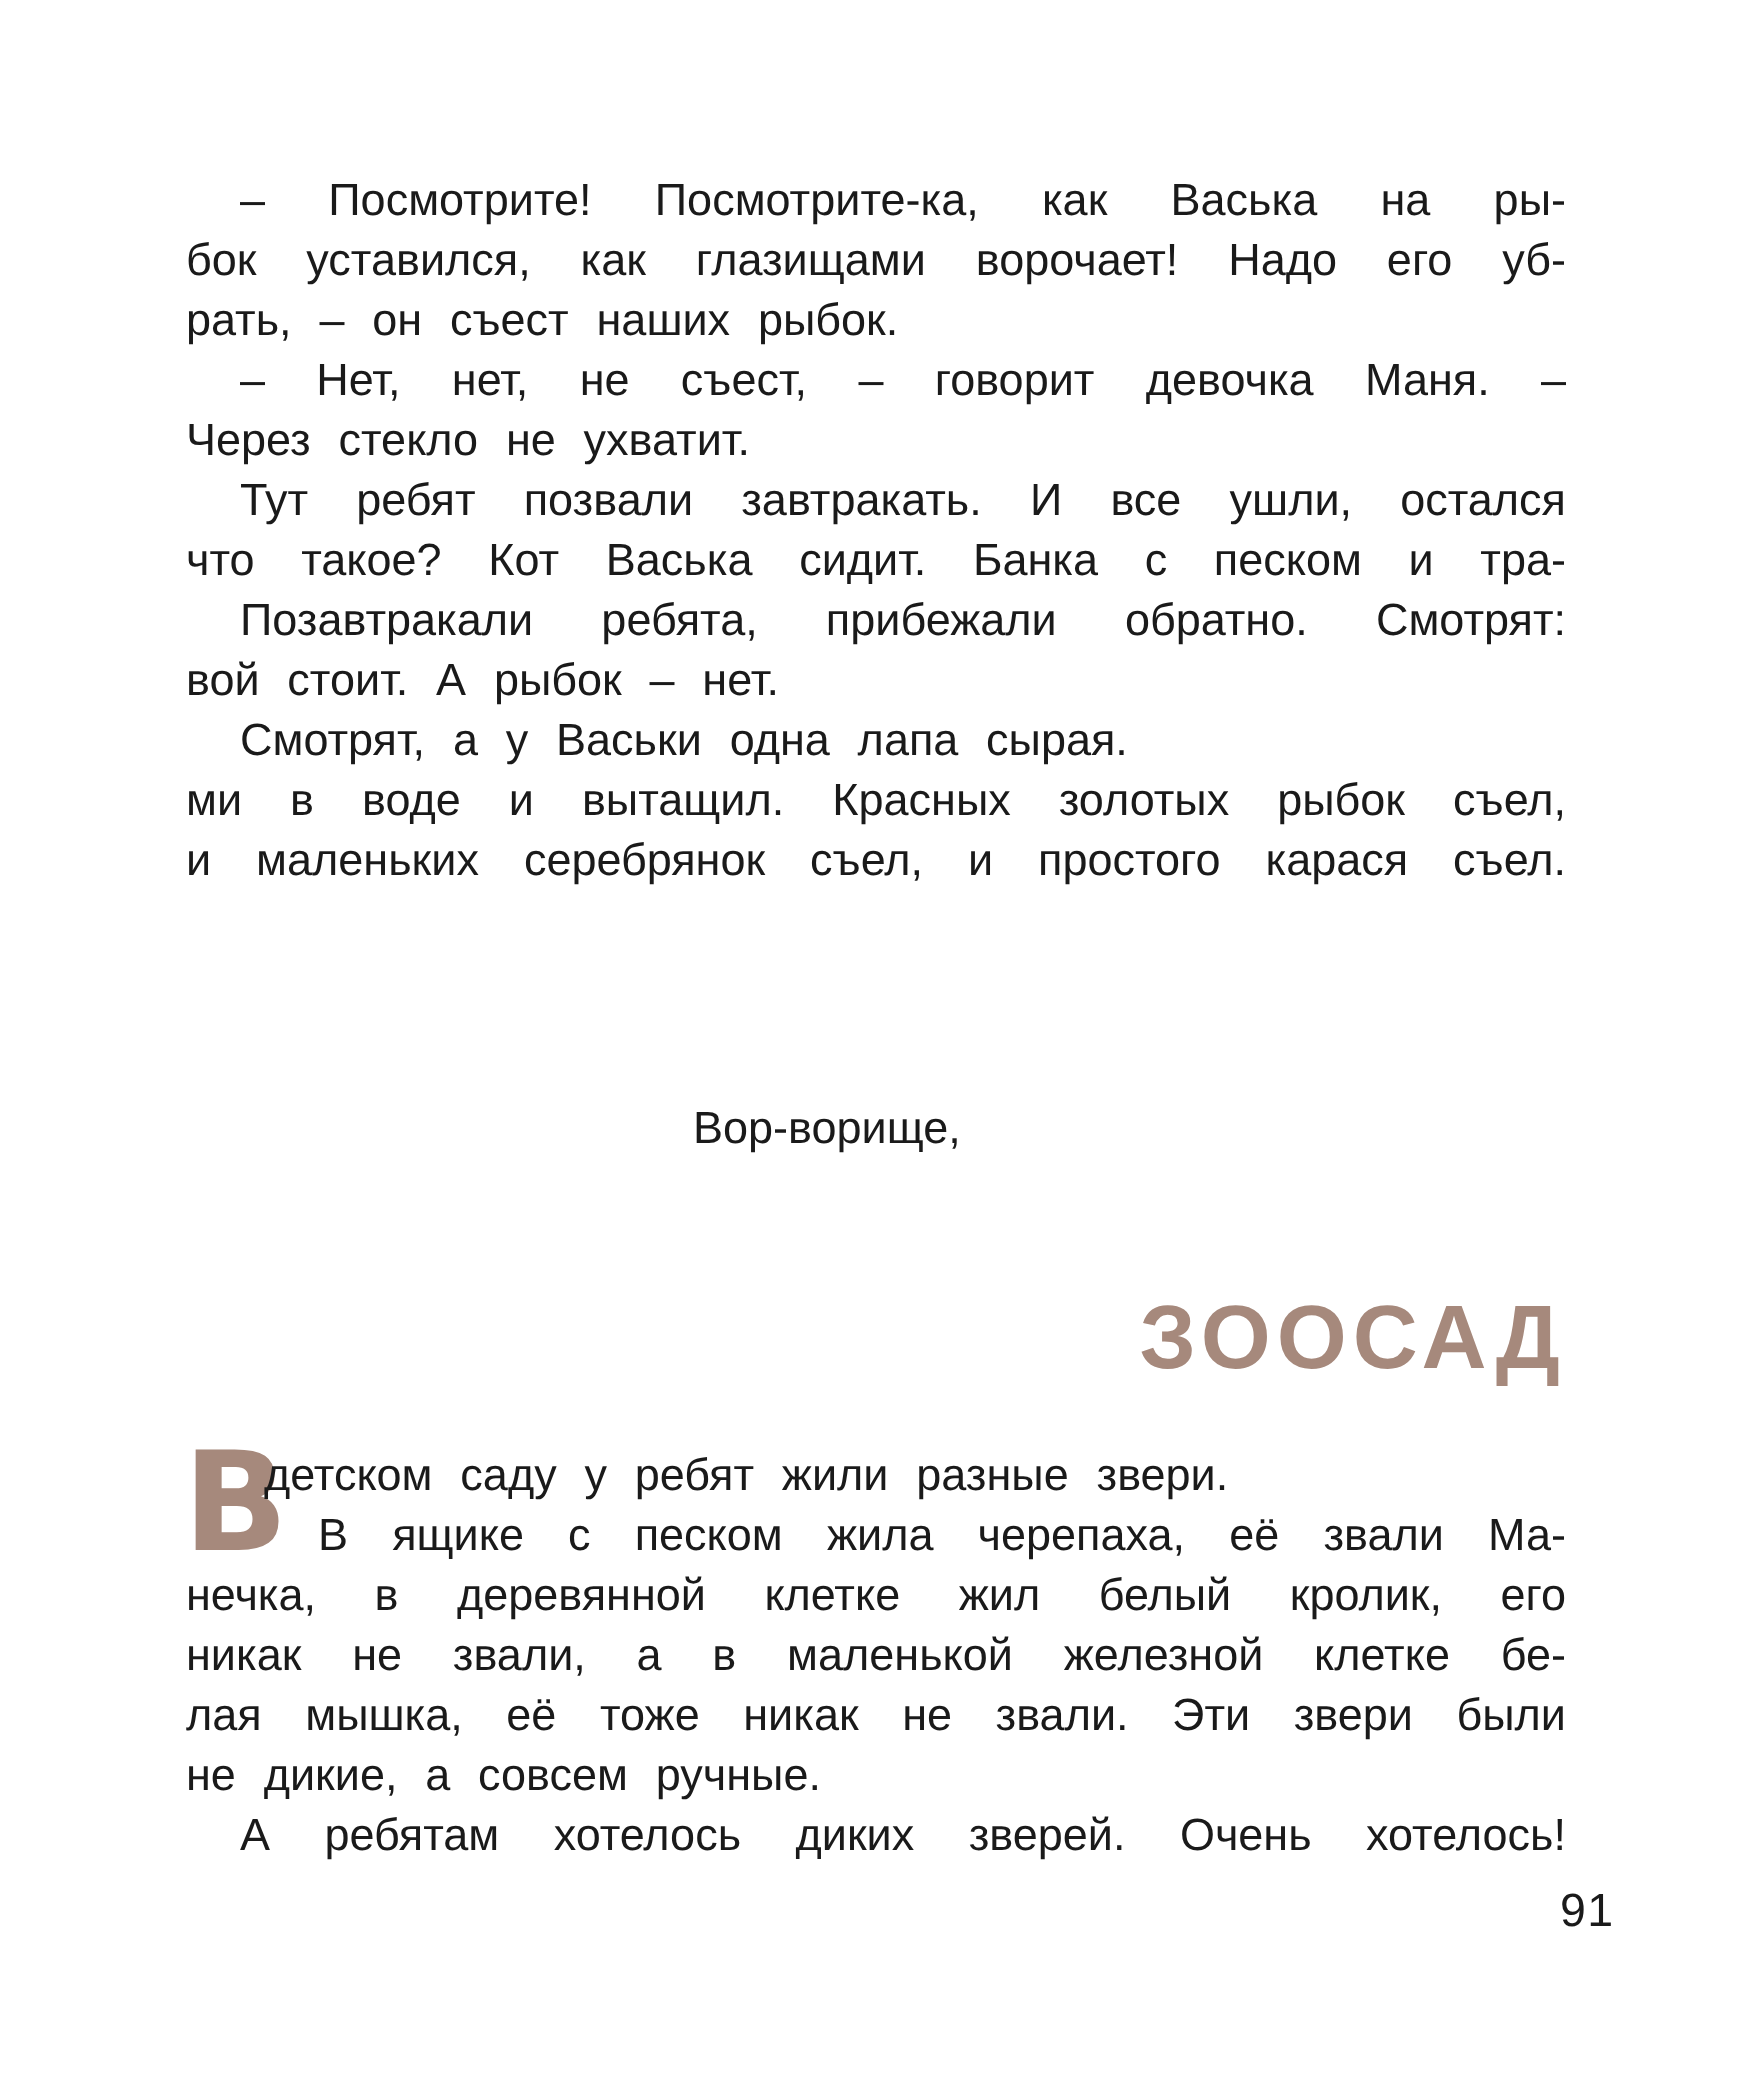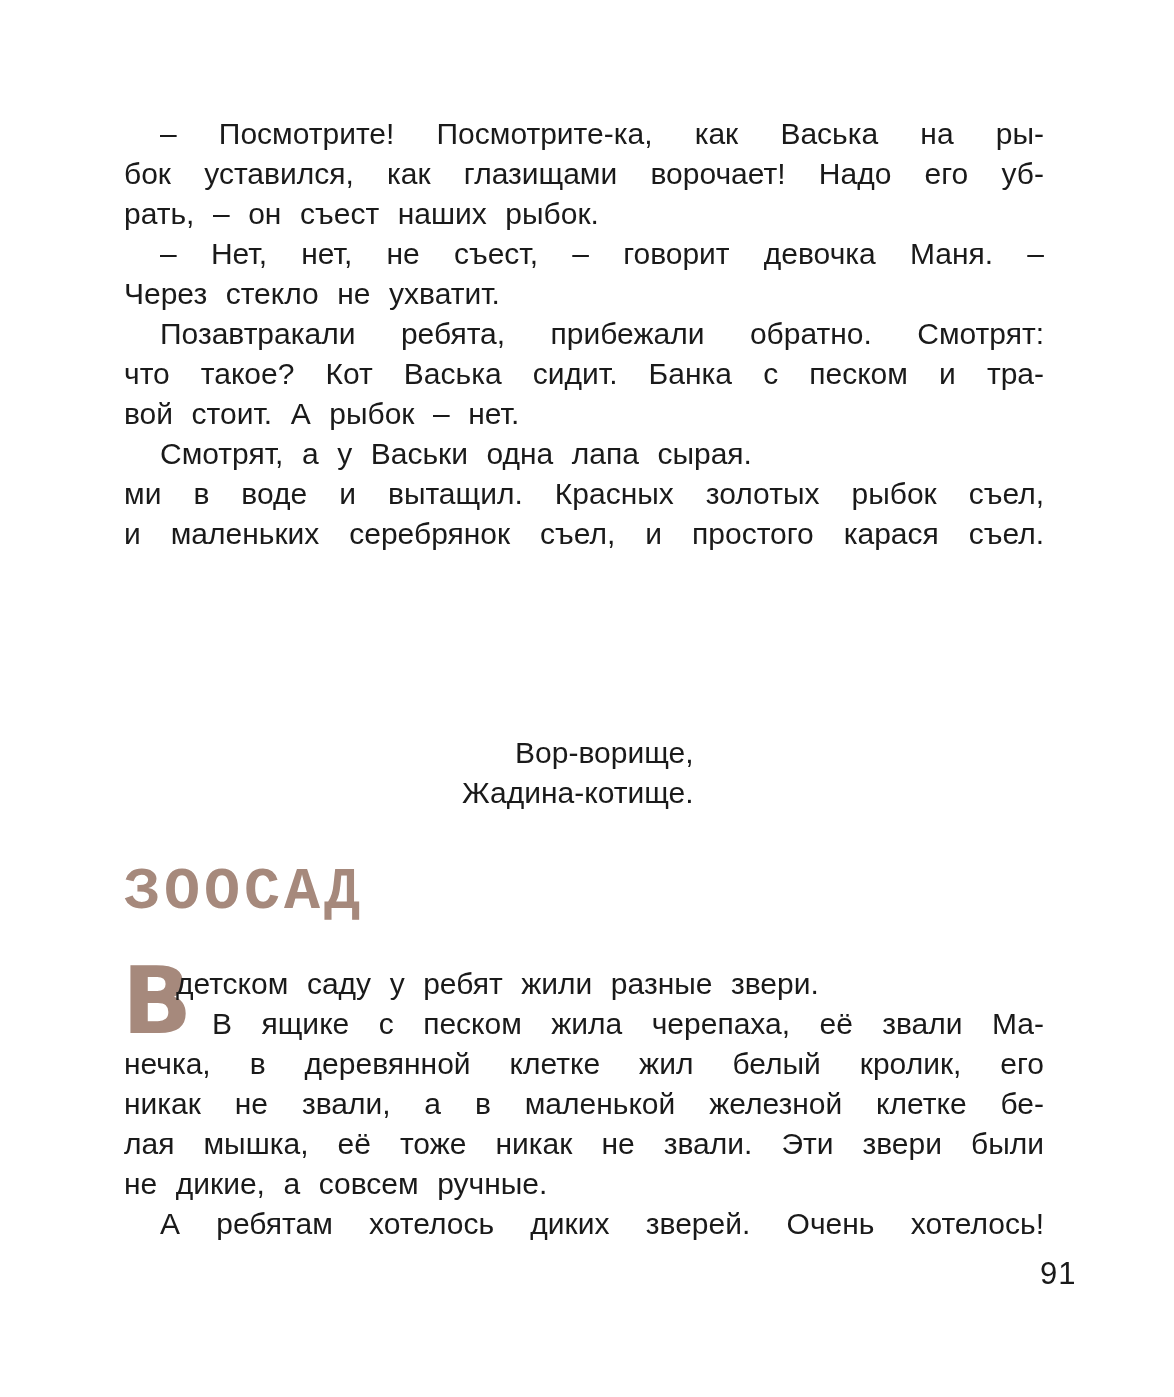--- a/index.html
+++ b/index.html
@@ -45,22 +45,22 @@
     position: absolute;
     left: 462px;
     top: 733px;
   }
   #verse .line { word-spacing: 0.22em; text-align: right; }
   #heading {
     position: absolute;
     left: 124px;
     top: 856px;
     width: 920px;
-    text-align: left;
-    font-family: Liberation Mono, monospace;
+    text-align: right;
+    font-family: Liberation Sans, sans-serif;
     font-weight: 800;
     font-size: 60px;
     line-height: 72px;
     letter-spacing: 4px;
   }
   #dropcap {
     position: absolute;
     left: 122px;
     top: 956px;
     font-family: "DejaVu Sans", "Liberation Sans", sans-serif;
@@ -81,31 +81,31 @@
 <body>
 
 <div id="page" style="background: rgb(255, 255, 255); color: rgb(26, 26, 26);">
 
   <div id="story1" class="textblock">
       <div class="line justify indent">– Посмотрите! Посмотрите-ка, как Васька на ры-</div>
       <div class="line justify">бок уставился, как глазищами ворочает! Надо его уб-</div>
       <div class="line left">рать, – он съест наших рыбок.</div>
       <div class="line justify indent">– Нет, нет, не съест, – говорит девочка Маня. –</div>
       <div class="line left">Через стекло не ухватит.</div>
+      <div class="line justify indent">Тут ребят позвали завтракать. И все ушли, остался</div>
+      <div class="line justify">что такое? Кот Васька сидит. Банка с песком и тра-</div>
       <div class="line justify indent">Позавтракали ребята, прибежали обратно. Смотрят:</div>
-      <div class="line justify">что такое? Кот Васька сидит. Банка с песком и тра-</div>
       <div class="line left">вой стоит. А рыбок – нет.</div>
       <div class="line left indent">Смотрят, а у Васьки одна лапа сырая.</div>
       <div class="line justify">ми в воде и вытащил. Красных золотых рыбок съел,</div>
       <div class="line justify">и маленьких серебрянок съел, и простого карася съел.</div>
     </div>
 
   <div id="verse">
       <div class="line left">Вор-ворище,</div>
-      <div class="line left">Жадина-котище.</div>
     </div>
 
   <div id="heading" style="color: rgb(166, 137, 124);">ЗООСАД</div>
 
   <span id="dropcap" style="color: rgb(166, 137, 124);">В</span>
 
   <div id="story2" class="textblock">
       <div class="line left dc">детском саду у ребят жили разные звери.</div>
       <div class="line justify indent dc">В ящике с песком жила черепаха, её звали Ма-</div>
       <div class="line justify">нечка, в деревянной клетке жил белый кролик, его</div>

